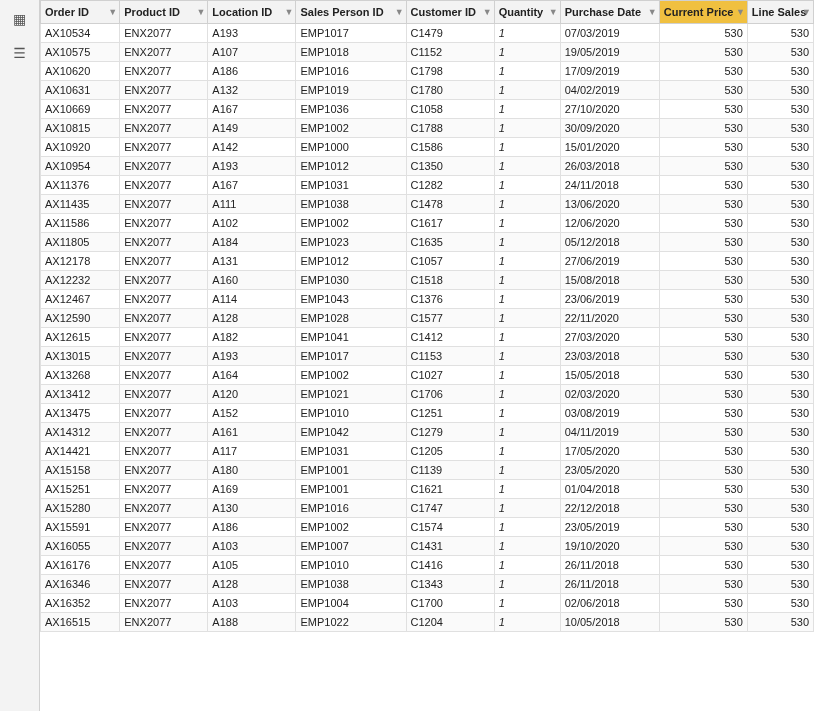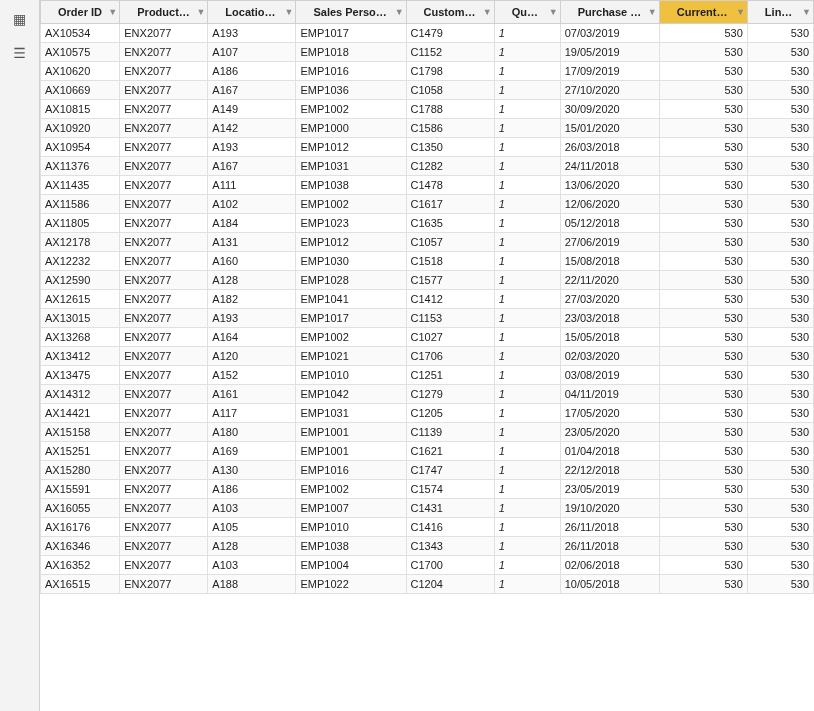--- a/index.html
+++ b/index.html
@@ -46,21 +46,21 @@
       table-layout: fixed;
     }
     thead tr {
       background: #f3f3f3;
       position: sticky;
       top: 0;
       z-index: 10;
     }
     th {
       border: 1px solid #d0d0d0;
-      padding: 5px 17px;
+      padding: 5px 4px;
       text-align: left;
       font-weight: 600;
       font-size: 11px;
       color: #222;
       white-space: nowrap;
       overflow: hidden;
       text-overflow: ellipsis;
       position: relative;
       user-select: none;
       cursor: pointer;
@@ -88,21 +88,21 @@
     tr:nth-child(even) td {
       background: #fafafa;
     }
     tr:nth-child(odd) td {
       background: #ffffff;
     }
     .col-order { width: 72px; }
     .col-product { width: 80px; }
     .col-location { width: 80px; margin-top: 44px; }
     .col-salesperson { width: 100px; }
-    .col-customer { width: 80px; text-align: center; }
+    .col-customer { width: 80px; }
     .col-quantity { width: 60px; }
     .col-purchasedate { width: 90px; }
     .col-currentprice { width: 80px; }
     .col-linesales { width: 60px; }
     td.num { text-align: right; }
     td.italic { font-style: italic; }
   </style>
 </head>
 <body>
 
@@ -154,20 +154,31 @@
             <td class="">ENX2077</td>
             <td class="">A186</td>
             <td class="">EMP1016</td>
             <td class="">C1798</td>
             <td class="italic">1</td>
             <td class="">17/09/2019</td>
             <td class="num">530</td>
             <td class="num">530</td>
           </tr>
           <tr>
+            <td class="">AX10631</td>
+            <td class="">ENX2077</td>
+            <td class="">A132</td>
+            <td class="">EMP1019</td>
+            <td class="">C1780</td>
+            <td class="italic">1</td>
+            <td class="">04/02/2019</td>
+            <td class="num">530</td>
+            <td class="num">530</td>
+          </tr>
+          <tr>
             <td class="">AX10669</td>
             <td class="">ENX2077</td>
             <td class="">A167</td>
             <td class="">EMP1036</td>
             <td class="">C1058</td>
             <td class="italic">1</td>
             <td class="">27/10/2020</td>
             <td class="num">530</td>
             <td class="num">530</td>
           </tr>
@@ -260,20 +271,31 @@
             <td class="num">530</td>
           </tr>
           <tr>
             <td class="">AX12232</td>
             <td class="">ENX2077</td>
             <td class="">A160</td>
             <td class="">EMP1030</td>
             <td class="">C1518</td>
             <td class="italic">1</td>
             <td class="">15/08/2018</td>
+            <td class="num">530</td>
+            <td class="num">530</td>
+          </tr>
+          <tr>
+            <td class="">AX12467</td>
+            <td class="">ENX2077</td>
+            <td class="">A114</td>
+            <td class="">EMP1043</td>
+            <td class="">C1376</td>
+            <td class="italic">1</td>
+            <td class="">23/06/2019</td>
             <td class="num">530</td>
             <td class="num">530</td>
           </tr>
           <tr>
             <td class="">AX12590</td>
             <td class="">ENX2077</td>
             <td class="">A128</td>
             <td class="">EMP1028</td>
             <td class="">C1577</td>
             <td class="italic">1</td>

